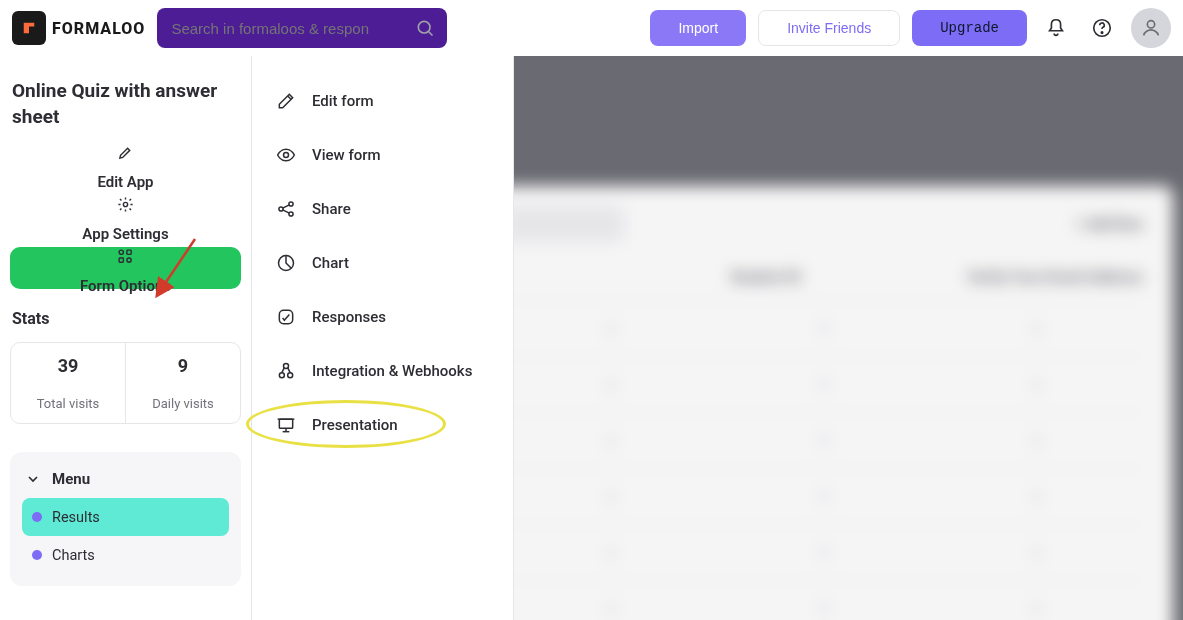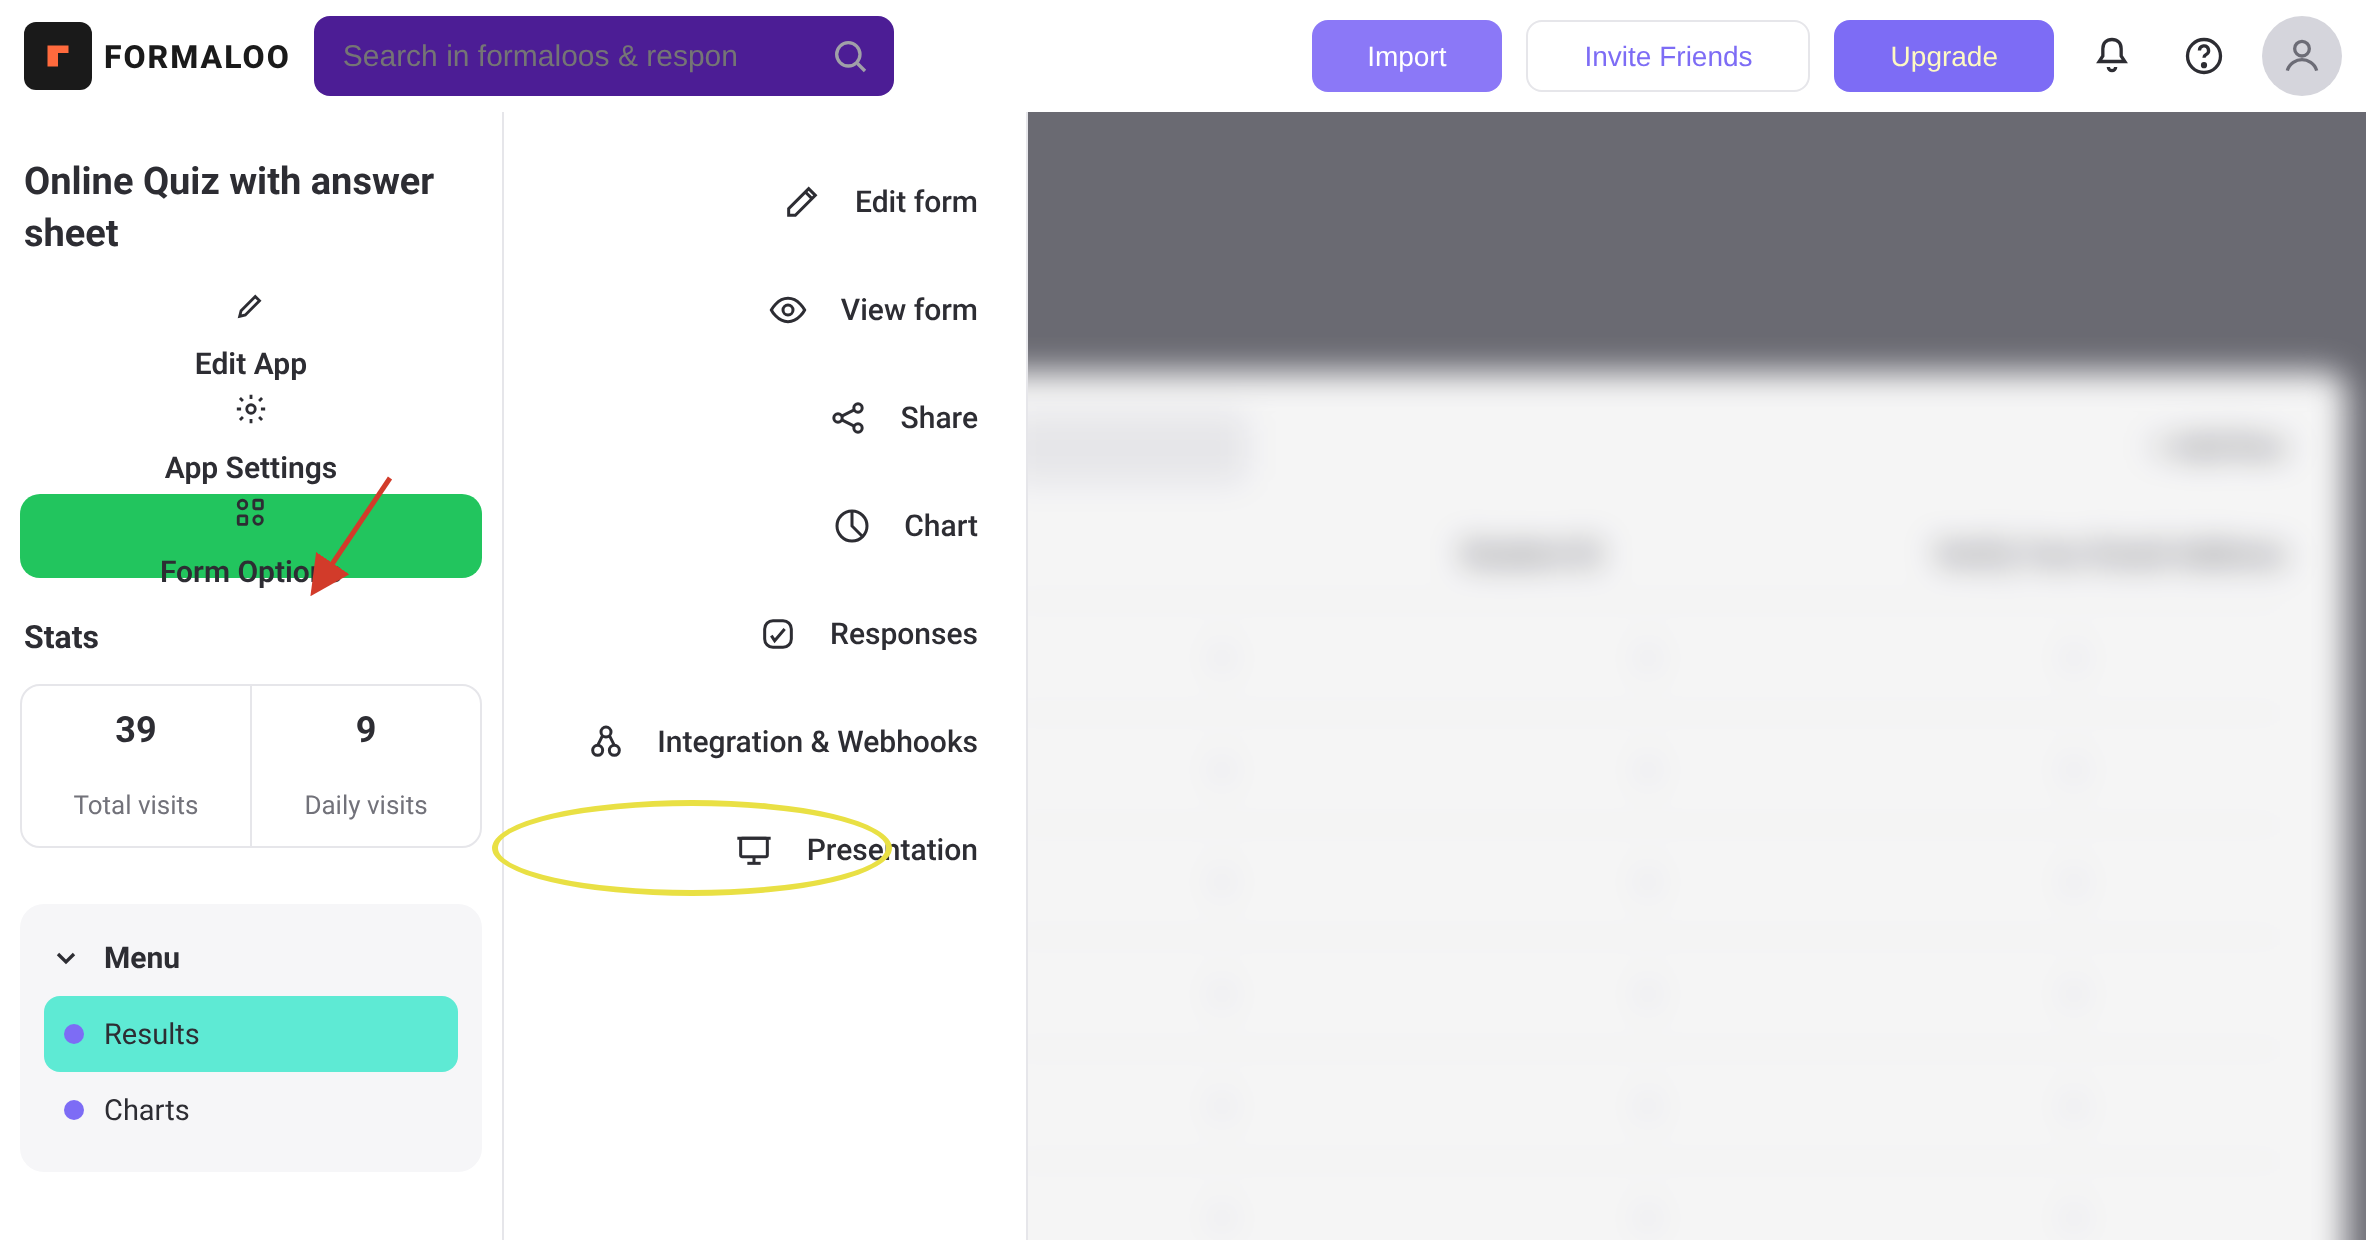--- a/index.html
+++ b/index.html
@@ -10,21 +10,21 @@
     .logo-box { display: flex; align-items: center; gap: 6px; }
     .logo-square { width: 34px; height: 34px; background: #1a1a1a; border-radius: 6px; display: flex; align-items: center; justify-content: center; }
     .logo-text { font-weight: 800; letter-spacing: 1px; font-size: 16px; color: #1a1a1a; }
     .search-wrap { flex: 0 0 290px; position: relative; display: flex; align-items: center; background: #4c1d95; border-radius: 8px; height: 40px; padding: 0 14px; }
     .search-input { border: none; background: transparent; outline: none; font-size: 15px; color: #888; width: 230px; }
     .search-icon { position: absolute; right: 12px; color: #a0a0a8; }
     .topbar-spacer { flex: 1; }
     .btn { border: none; border-radius: 8px; height: 36px; padding: 0 28px; font-size: 14px; font-weight: 500; cursor: pointer; }
     .btn-import { background: #8b78f7; color: #fff; }
     .btn-invite { background: #fff; border: 1px solid #e6e6ea; color: #7d6cf5; }
-    .btn-upgrade { background: #7d6cf5; color: #fef9c3; }
+    .btn-upgrade { background: #7d6cf5; color: #0f172a; font-family: Liberation Mono, monospace; }
     .topbar .icon-btn { width: 34px; height: 34px; display: flex; align-items: center; justify-content: center; color: #2d2d33; cursor: pointer; }
     .avatar { width: 40px; height: 40px; border-radius: 50%; background: #d5d5dc; display: flex; align-items: center; justify-content: center; color: #6c6c76; }
     
     
     .main { display: flex; height: calc(620px - 56px); }
     .sidebar { width: 252px; padding: 18px 10px 10px 10px; border-right: 1px solid #e6e6ea; display: flex; flex-direction: column; gap: 10px; }
     .page-title { font-size: 19px; font-weight: 700; line-height: 1.35; padding: 4px 2px; }
     .nav-item { display: flex; align-items: center; gap: 12px; height: 42px; padding: 0 10px; border-radius: 10px; font-size: 15px; font-weight: 600; cursor: pointer; position: relative; flex-direction: column; }
     .nav-item.active { background: #22c55e; }
     .small-icon { width: 18px; height: 18px; display: flex; align-items: center; justify-content: center; color: #2d2d33; flex-shrink: 0; }
@@ -35,21 +35,21 @@
     .stat-num { font-size: 18px; font-weight: 700; }
     .stat-lbl { font-size: 13px; color: #72727a; margin-top: 20px; }
     .menu-card { background: #f6f6f8; border-radius: 12px; margin-top: 18px; padding: 12px; }
     .menu-header { display: flex; align-items: center; gap: 10px; font-weight: 700; font-size: 15px; padding: 6px 2px 10px; }
     .menu-item { display: flex; align-items: center; gap: 10px; height: 38px; padding: 0 10px; border-radius: 8px; font-size: 14.5px; cursor: pointer; }
     .menu-item.active { background: #5eead4; }
     .dot { width: 10px; height: 10px; border-radius: 50%; background: #7d6cf5; flex-shrink: 0; }
     
     
     .dropdown { width: 262px; border-right: 1px solid #e6e6ea; padding: 22px 18px; display: flex; flex-direction: column; gap: 8px; }
-    .dd-item { display: flex; align-items: center; gap: 16px; height: 46px; padding: 0 6px; font-size: 15px; font-weight: 500; cursor: pointer; border-radius: 8px; position: relative; justify-content: flex-end; }
+    .dd-item { display: flex; align-items: center; gap: 16px; height: 46px; padding: 0 6px; font-size: 15px; font-weight: 500; cursor: pointer; border-radius: 8px; position: relative; }
     .dd-icon { width: 20px; height: 20px; display: flex; align-items: center; justify-content: center; color: #2d2d33; flex-shrink: 0; }
     
     
     .arrow-annotation { position: absolute; left: 150px; top: 178px; pointer-events: none; z-index: 10; }
     .yellow-ellipse { position: absolute; border: 3px solid #e9e044; border-radius: 50%; width: 200px; height: 48px; left: -24px; top: -2px; pointer-events: none; }
     
     
     .content { flex: 1; background: #6a6a72; position: relative; overflow: hidden; }
     .content-inner { position: absolute; inset: 0; filter: blur(8px); opacity: 0.95; }
     .fake-table { position: absolute; top: 130px; left: -40px; right: 10px; background: #fdfdfd; border-radius: 10px; padding: 20px 30px; }

